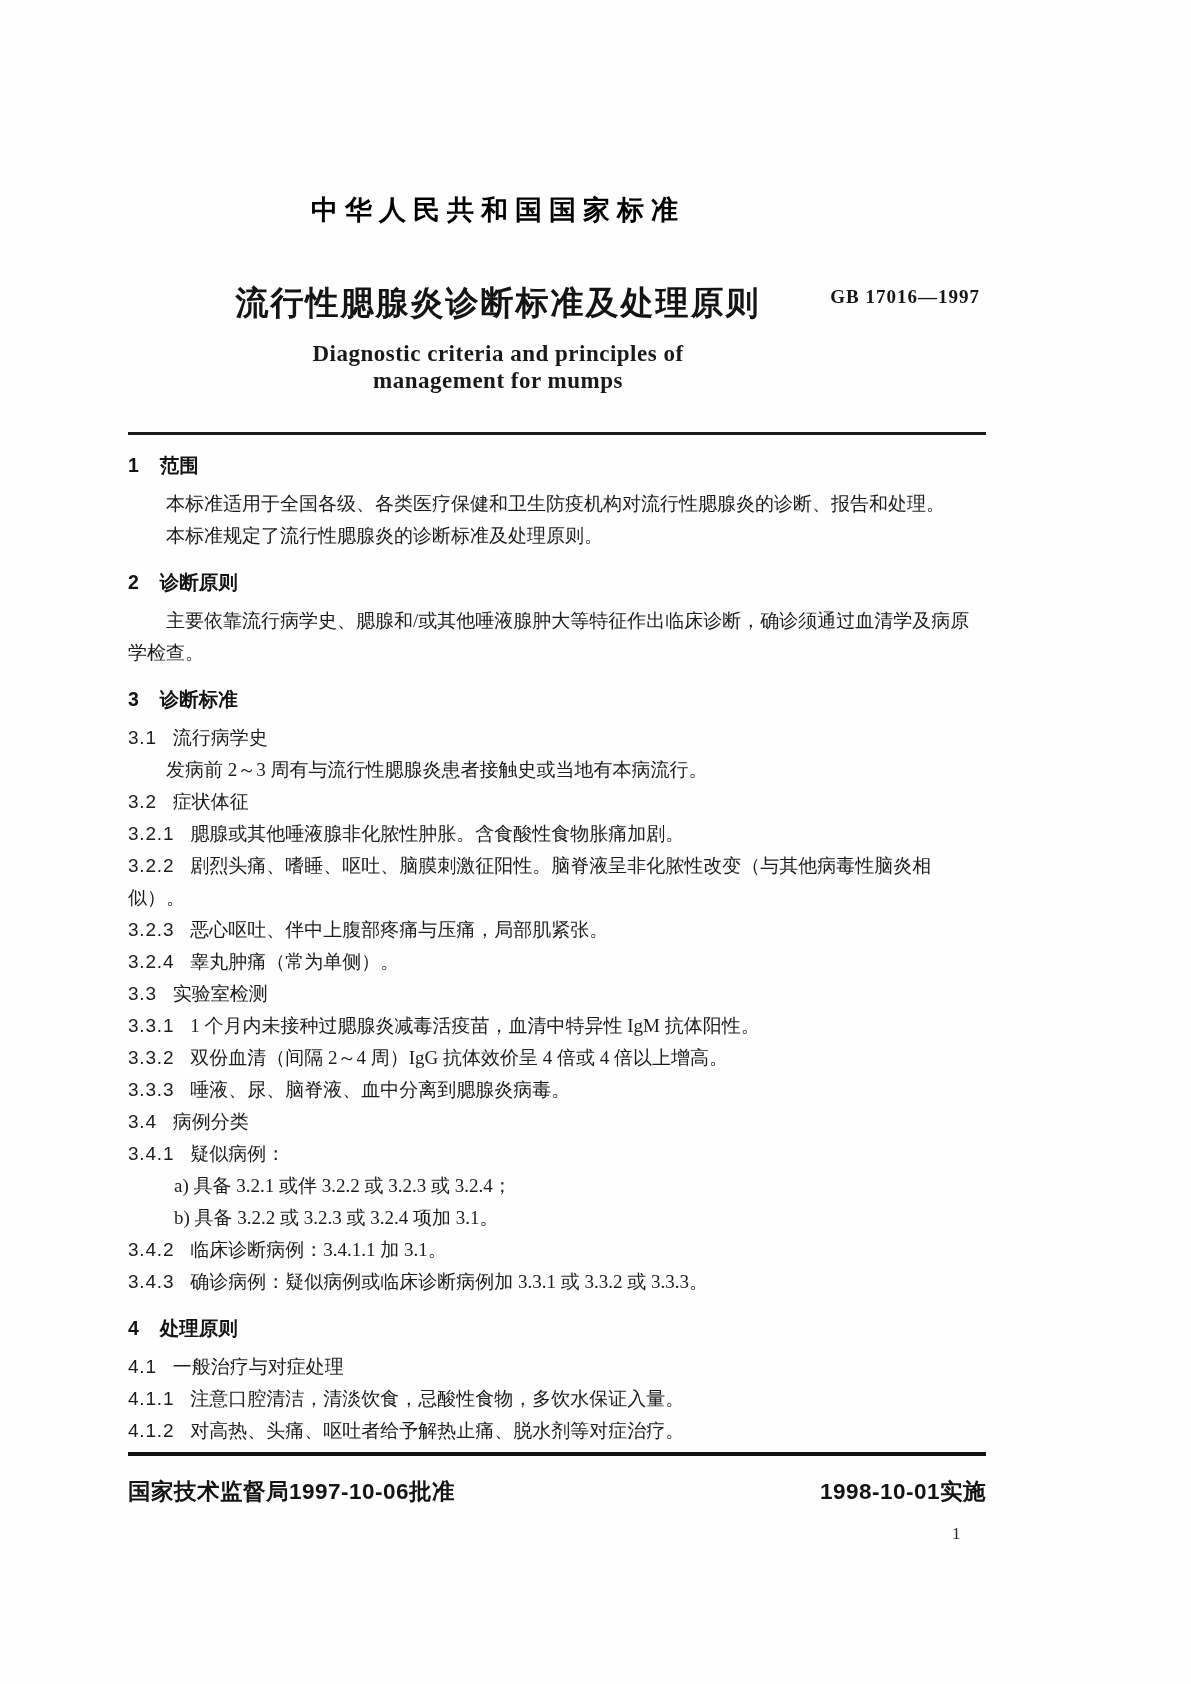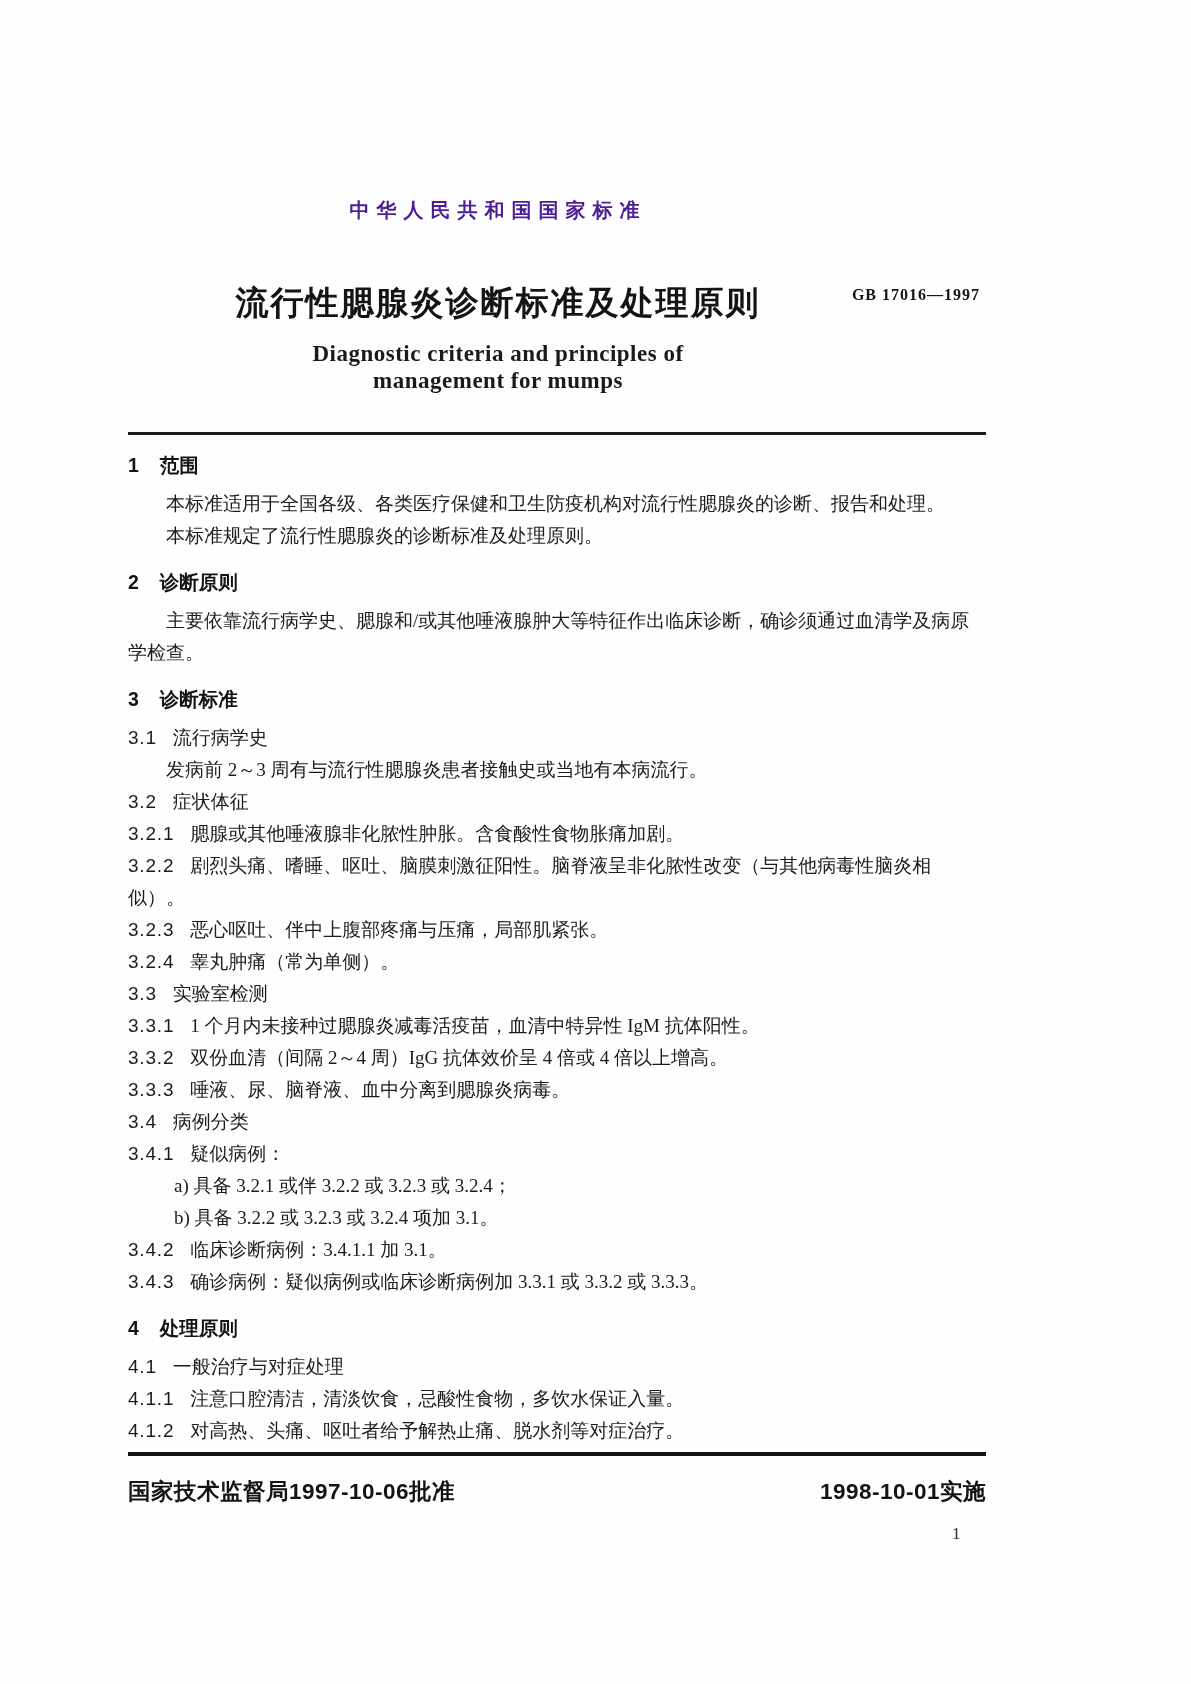--- a/index.html
+++ b/index.html
@@ -22,43 +22,43 @@
     left: 128px;
     top: 0;
     width: 858px;
   }
   .masthead { padding-top: 194px; position: relative; }
   .std-header {
     width: 740px;
     text-align: center;
     font-family: "Liberation Sans", sans-serif;
     font-weight: 700;
-    font-size: 20px;
+    font-size: 27px;
     letter-spacing: 7px;
     line-height: 32px;
-    color: #4c1d95;
+    color: #000000;
   }
   .title-row { position: relative; margin-top: 56px; width: 858px; }
   .doc-title {
     width: 740px;
     text-align: center;
     font-family: "Liberation Sans", sans-serif;
     font-weight: 700;
     font-size: 33px;
     letter-spacing: 2px;
     line-height: 42px;
     color: #141414;
   }
   .std-no {
     position: absolute;
     right: 6px;
     top: 4px;
     font-family: "Liberation Serif", serif;
     font-weight: 700;
-    font-size: 16px;
+    font-size: 19px;
     letter-spacing: 1px;
     white-space: nowrap;
     color: #161616;
   }
   .subtitle-en {
     width: 740px;
     text-align: center;
     margin-top: 16px;
     font-family: "Liberation Serif", serif;
     font-weight: 700;

